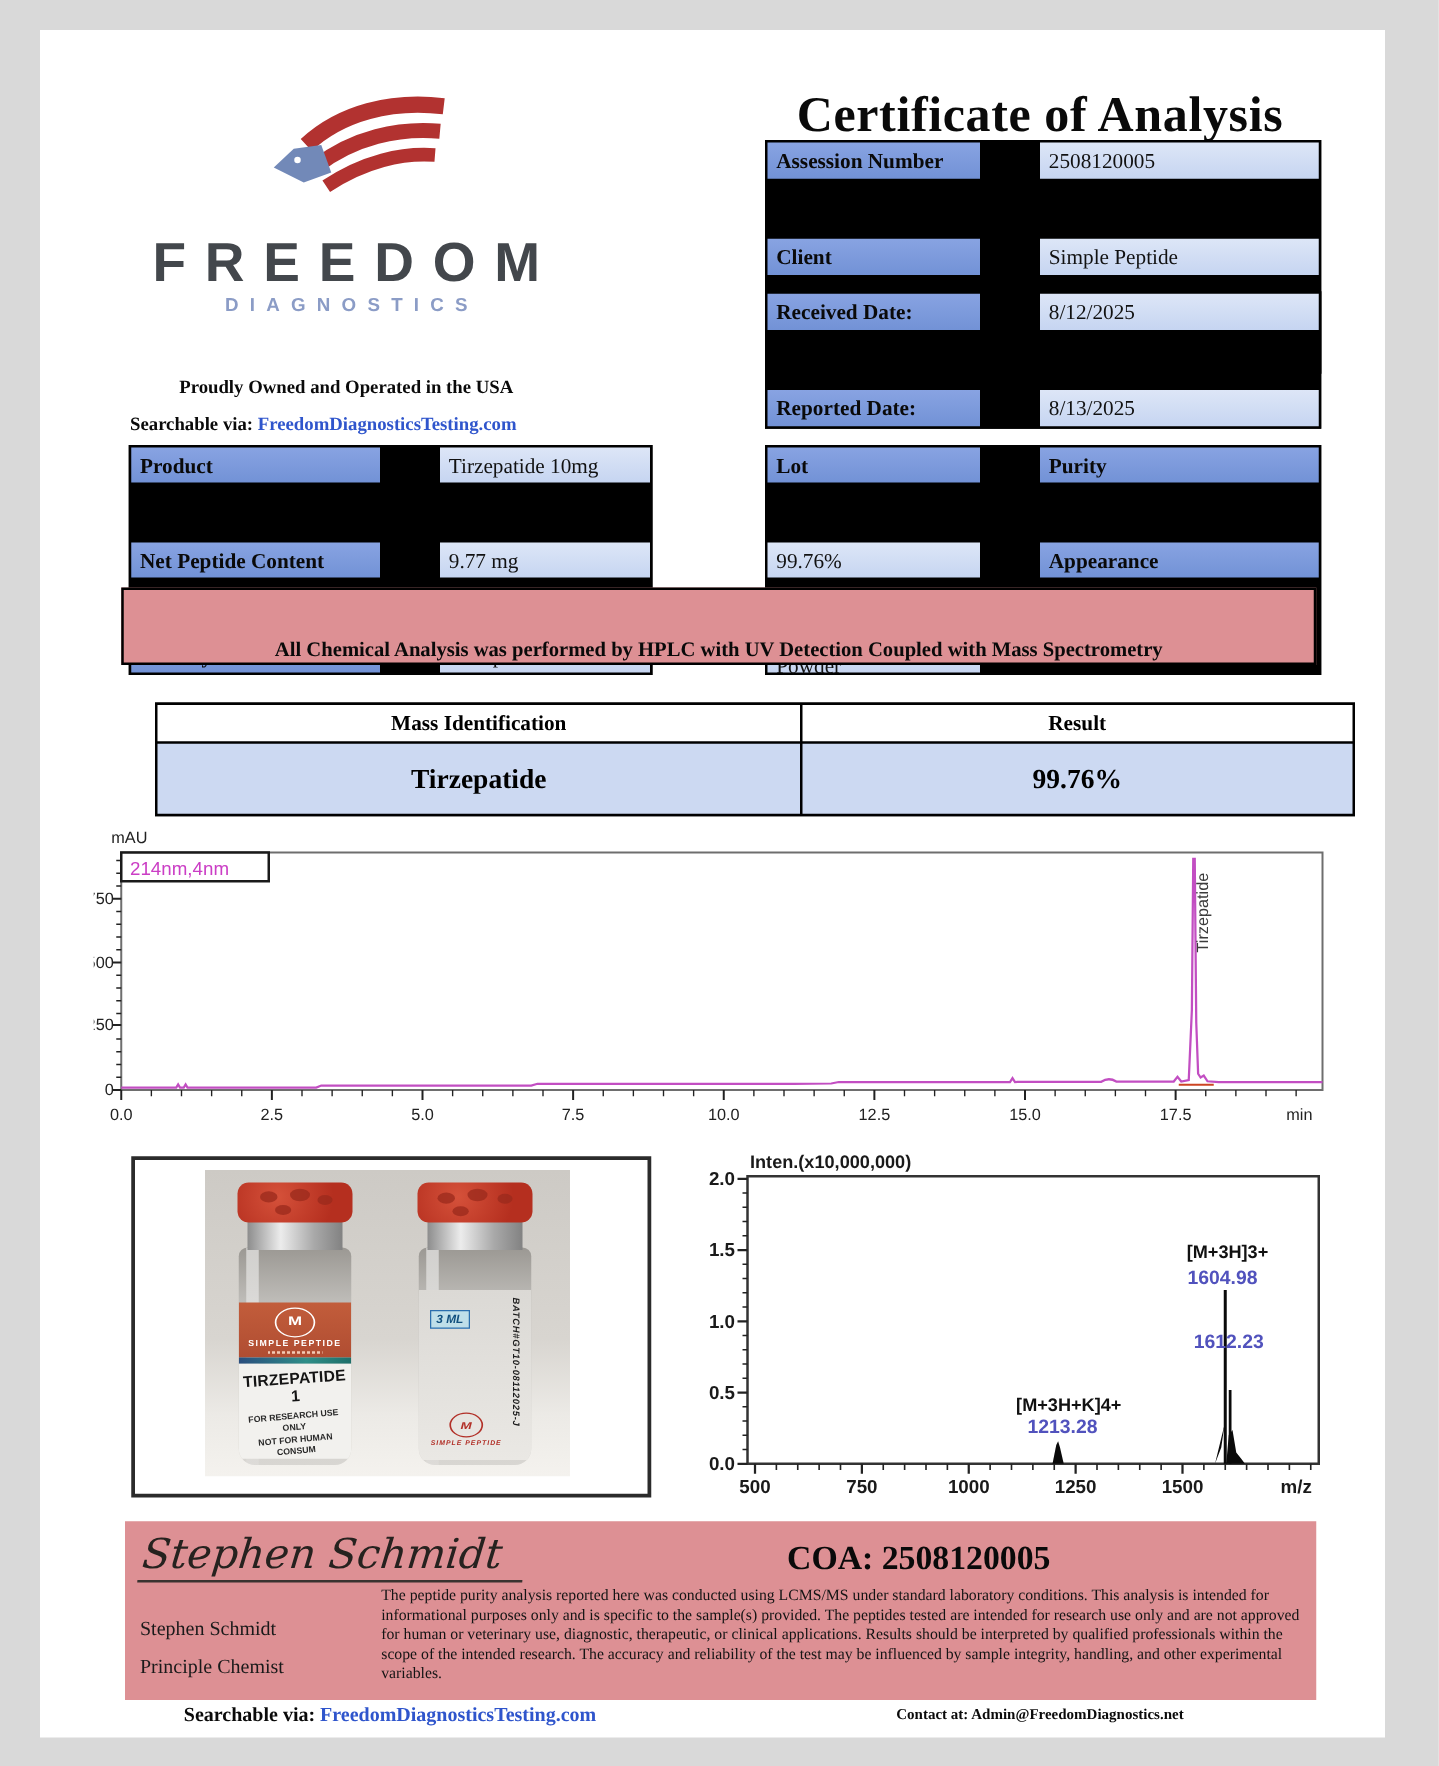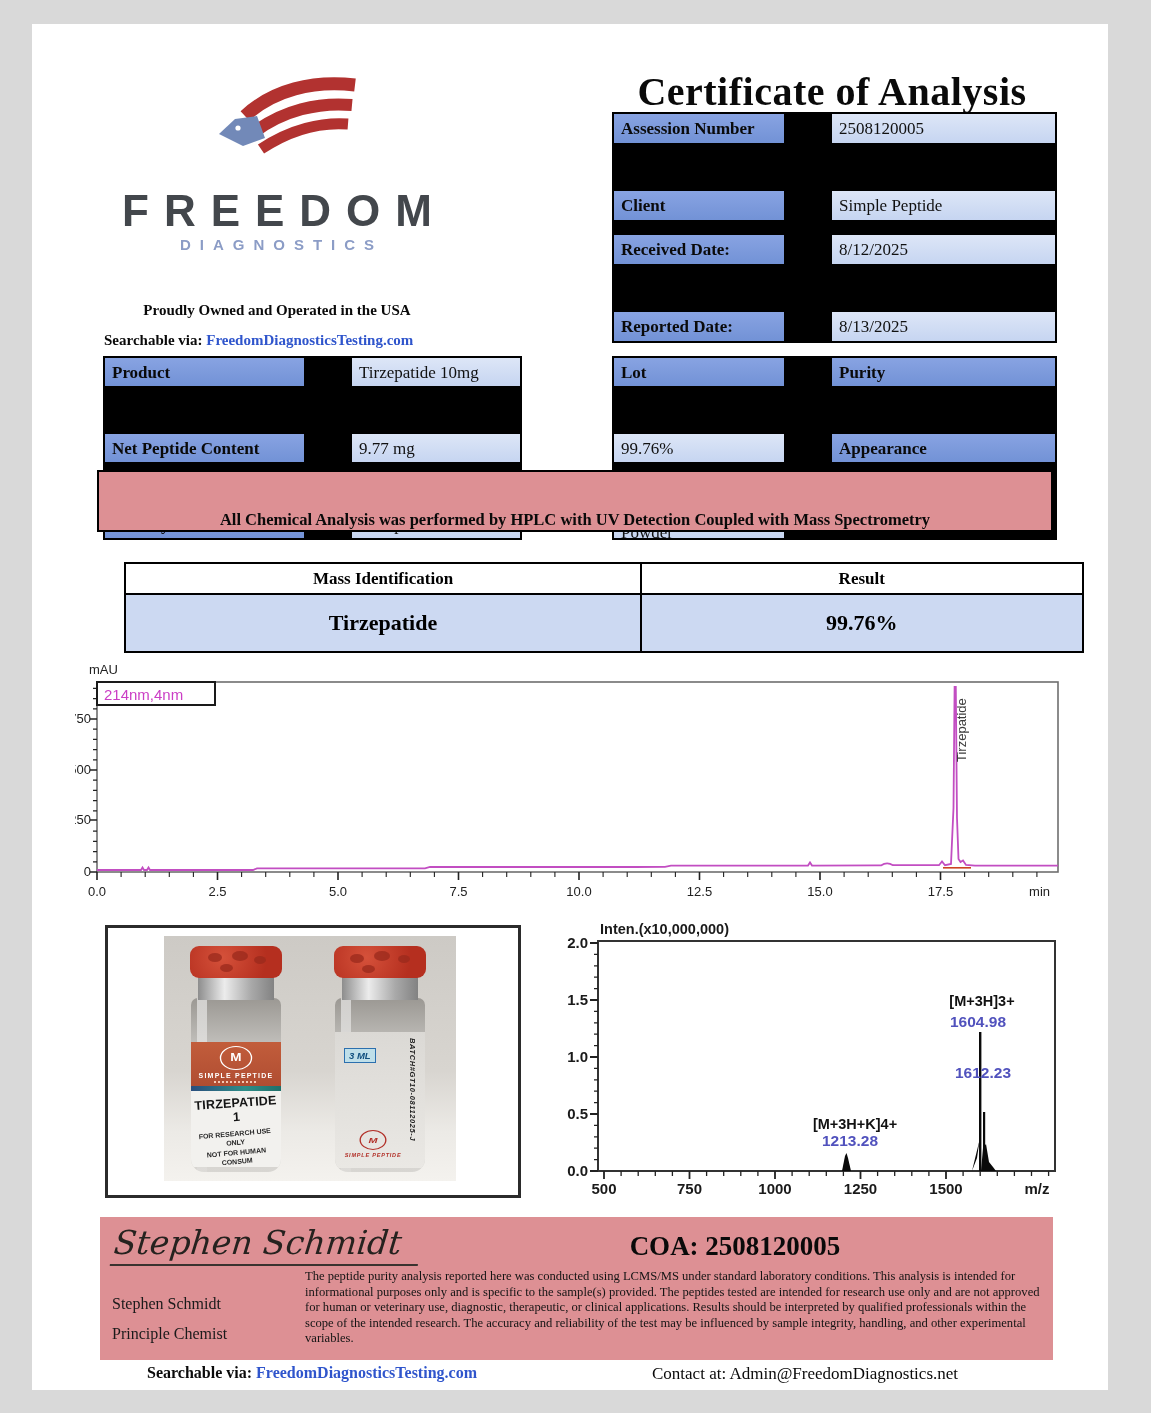--- a/index.html
+++ b/index.html
@@ -105,21 +105,21 @@
   .sig-box{left:68px;top:1193px;width:953px;height:143px;background:#dd9094;}
   .sig-script{position:absolute;left:12px;top:6px;font-family:"DejaVu Serif",serif;
     font-style:italic;font-size:33px;color:#26221f;border-bottom:2px solid #3a3330;padding:0 18px 2px 2px;transform:skewX(-6deg);}
   .coa{position:absolute;left:470px;top:14px;width:330px;text-align:center;font-weight:bold;font-size:27px;color:#0a0a0a;}
   .sig-name{position:absolute;left:12px;top:78px;font-size:16px;color:#1a1a1a;}
   .sig-role{position:absolute;left:12px;top:108px;font-size:16px;color:#1a1a1a;}
   .disclaimer{position:absolute;left:205px;top:52px;width:740px;font-size:12.6px;line-height:15.6px;color:#141414;}
 
   
   .footer-search{left:90px;top:1340px;width:380px;font-weight:bold;font-size:16px;text-align:center;color:#0a0a0a;}
-  .footer-contact{left:620px;top:1340px;width:360px;font-weight:normal;font-size:17px;color:#0a0a0a;}
+  .footer-contact{left:620px;top:1340px;width:360px;font-weight:bold;font-size:12px;text-align:center;color:#0a0a0a;}
 </style>
 </head>
 <body>
 
 <div class="page">
 
   <svg class="abs" style="left:183px;top:52px;" width="150" height="100" viewBox="0 0 150 100">
     <path d="M30,40 C58,14 98,4 140,9" stroke="#b23230" stroke-width="13" fill="none"></path>
     <path d="M38,57 C68,34 104,26 137,29" stroke="#b23230" stroke-width="12" fill="none"></path>
     <path d="M46,73 C76,53 107,46 133,48" stroke="#b23230" stroke-width="11" fill="none"></path>

